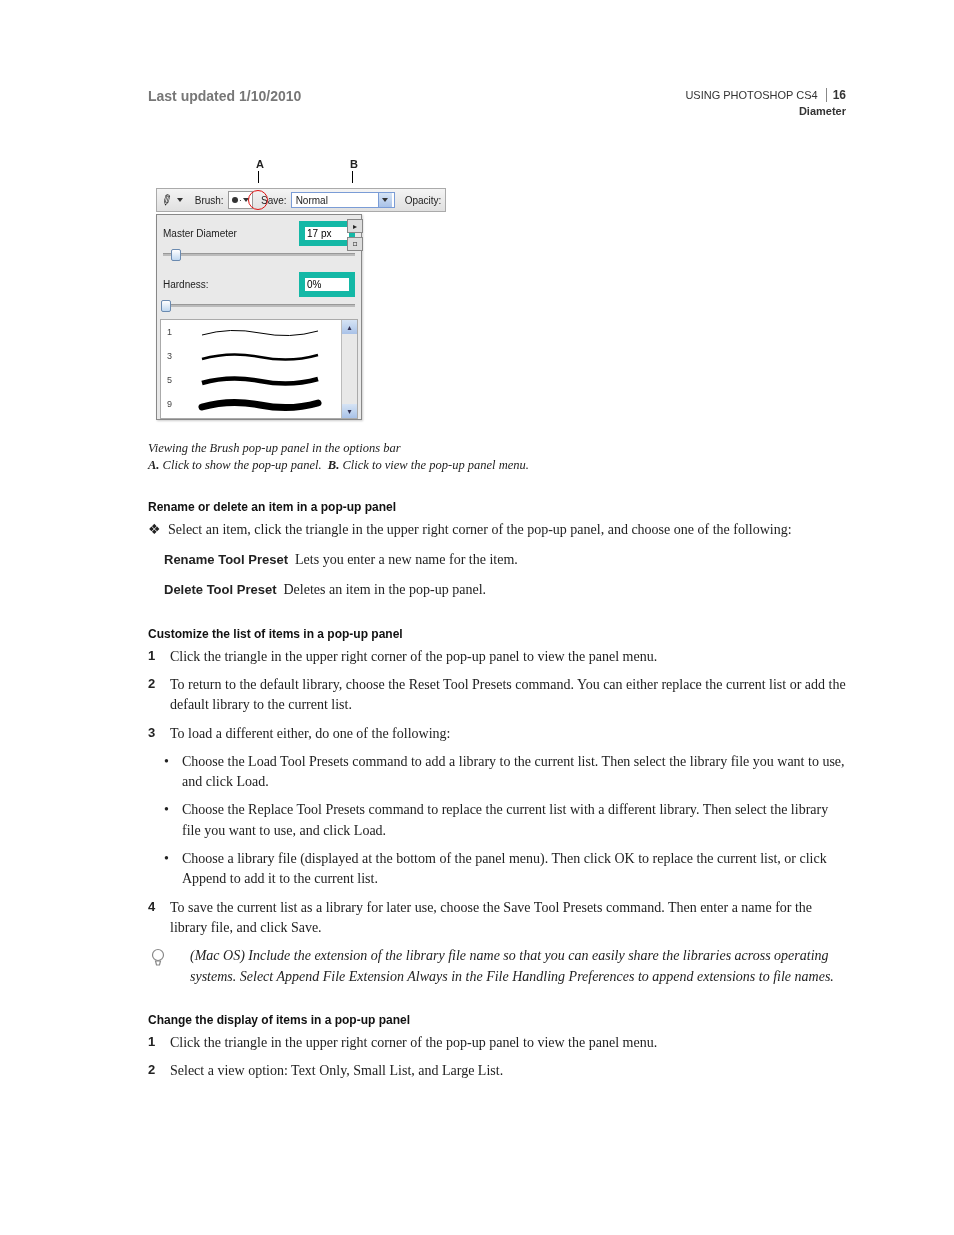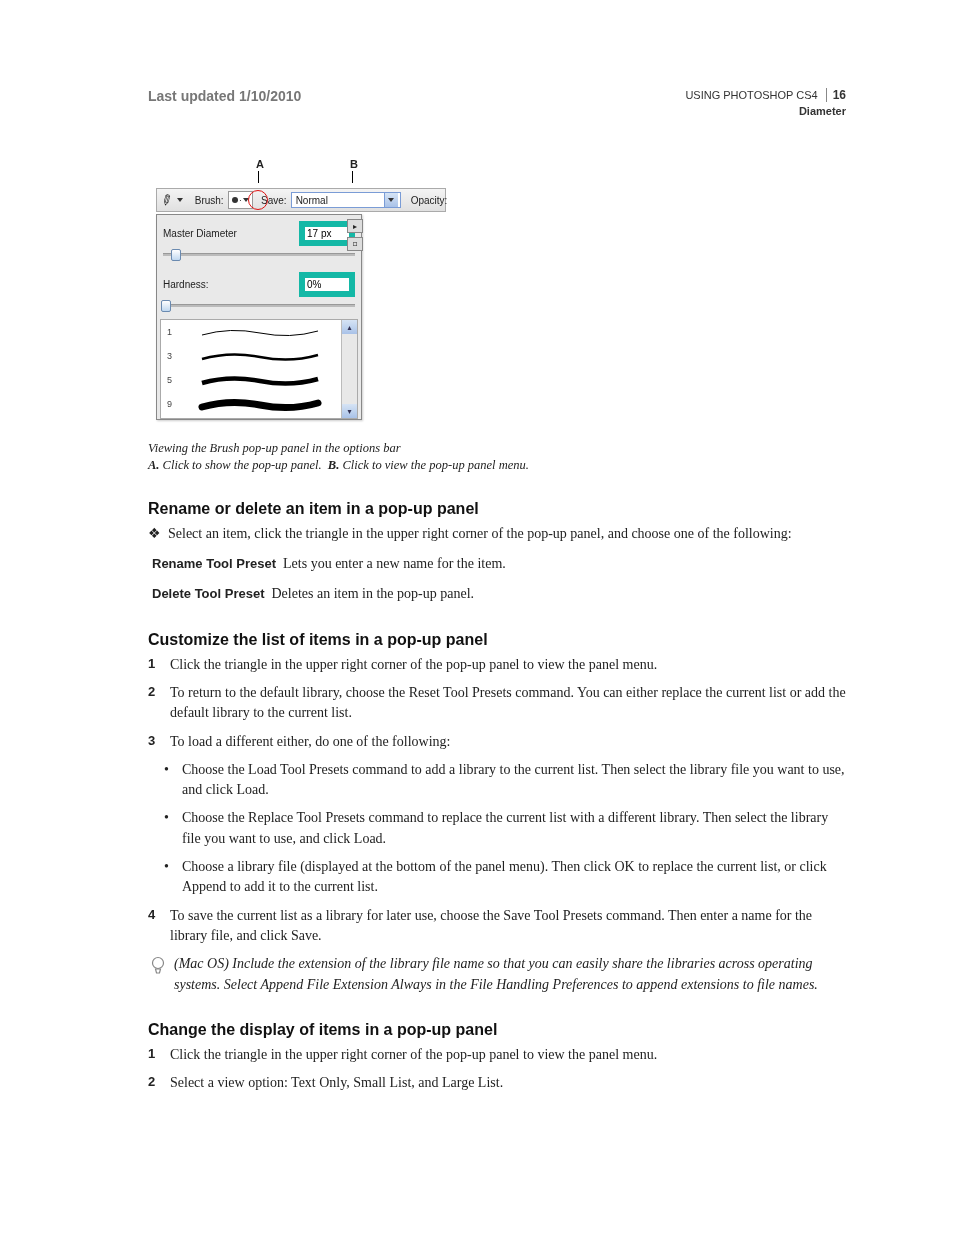--- a/index.html
+++ b/index.html
@@ -86,21 +86,21 @@
   }
   .red-circle {
     position:absolute;
     width: 18px; height: 18px;
     border: 1.5px solid #d11;
     border-radius: 50%;
     left: 91px; top: 1px;
     pointer-events:none;
   }
   .mode-dd {
-    display:flex;align-items:center;gap:10px;
+    display:flex;align-items:center;gap:4px;
     background:#fff;border:1px solid #7a9cd6;height:14px;padding:0 2px;
   }
   .dd-btn {
     background: linear-gradient(#d6e4f5,#a9c2e8);
     border-left:1px solid #7a9cd6;
     width:13px;height:14px;display:flex;align-items:center;justify-content:center;
   }
 
   .fig-panel {
     width: 192px;
@@ -144,42 +144,42 @@
   .brush-list .sb .dn{position:absolute;bottom:0;left:0;right:0;}
   .brush-row { display:flex;align-items:center;height:24px;padding-left:6px;gap:6px;}
   .brush-row .num{width:10px;font-size:9px;color:#444;}
   .stroke { flex:1; margin-right:20px; height:18px;}
 
   .caption { font-style: italic; font-size: 12.5px; margin: 20px 0 4px 0; line-height:1.35;}
   .caption .klab { font-weight: bold; font-style: italic;}
 
   h3.sec {
     font-family: "Myriad Pro", Arial, sans-serif;
-    font-size: 16px;
+    font-size: 12px;
     font-weight: bold;
     margin: 26px 0 6px 0;
     color: #111;
   }
   .bullet {
     display:flex; gap:8px; margin: 4px 0; line-height:1.45;
   }
   .bullet .mk { width:12px; text-align:center; }
-  .term-line { margin: 10px 4px; line-height:1.45; }
+  .term-line { margin: 10px 16px; line-height:1.45; }
   .term-line .term { font-family:"Myriad Pro",Arial,sans-serif; font-weight:bold; font-size:13px;}
   .note { margin: 10px 0 6px 0; line-height:1.45; font-style: italic;}
   .note .nlab { font-weight: bold; font-style: italic;}
   ol.steps { list-style:none; padding:0; margin:6px 0 0 0;}
   ol.steps > li { display:flex; gap:10px; margin: 4px 0 8px 0; line-height:1.45;}
   ol.steps > li > .n { font-family:"Myriad Pro",Arial,sans-serif; font-weight:bold; width:12px; font-size:13px;}
   ol.steps > li > .t { flex:1;}
   ul.sub { list-style:none; padding:0; margin:0;}
   ul.sub > li { display:flex; gap:10px; margin: 4px 0 8px 16px; line-height:1.45;}
   ul.sub > li > .dot{ width:8px; }
   ul.sub > li > .t{ flex:1;}
-  .tip { display:flex; gap:8px; margin: 6px 0 0 2px; line-height:1.45; font-style:italic;}
+  .tip { display:flex; gap:24px; margin: 6px 0 0 2px; line-height:1.45; font-style:italic;}
   .tip svg { flex-shrink:0; margin-top:2px;}
 </style>
 </head>
 <body>
 
 <div class="page">
   <div class="header-left">Last updated 1/10/2010</div>
   <div class="header-right">
     <div><span class="line1">USING PHOTOSHOP CS4</span><span class="pnum">16</span></div>
     <div class="line2">Diameter</div>

